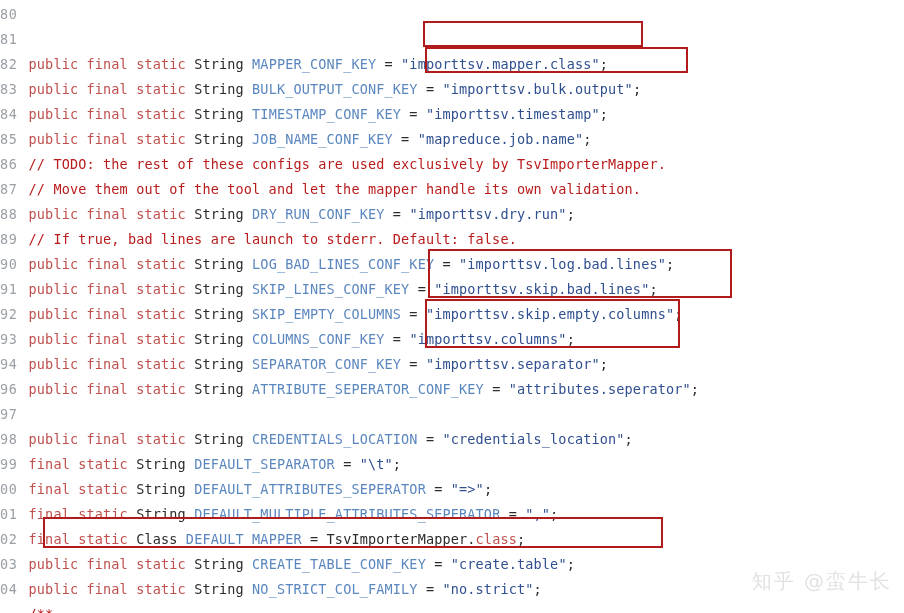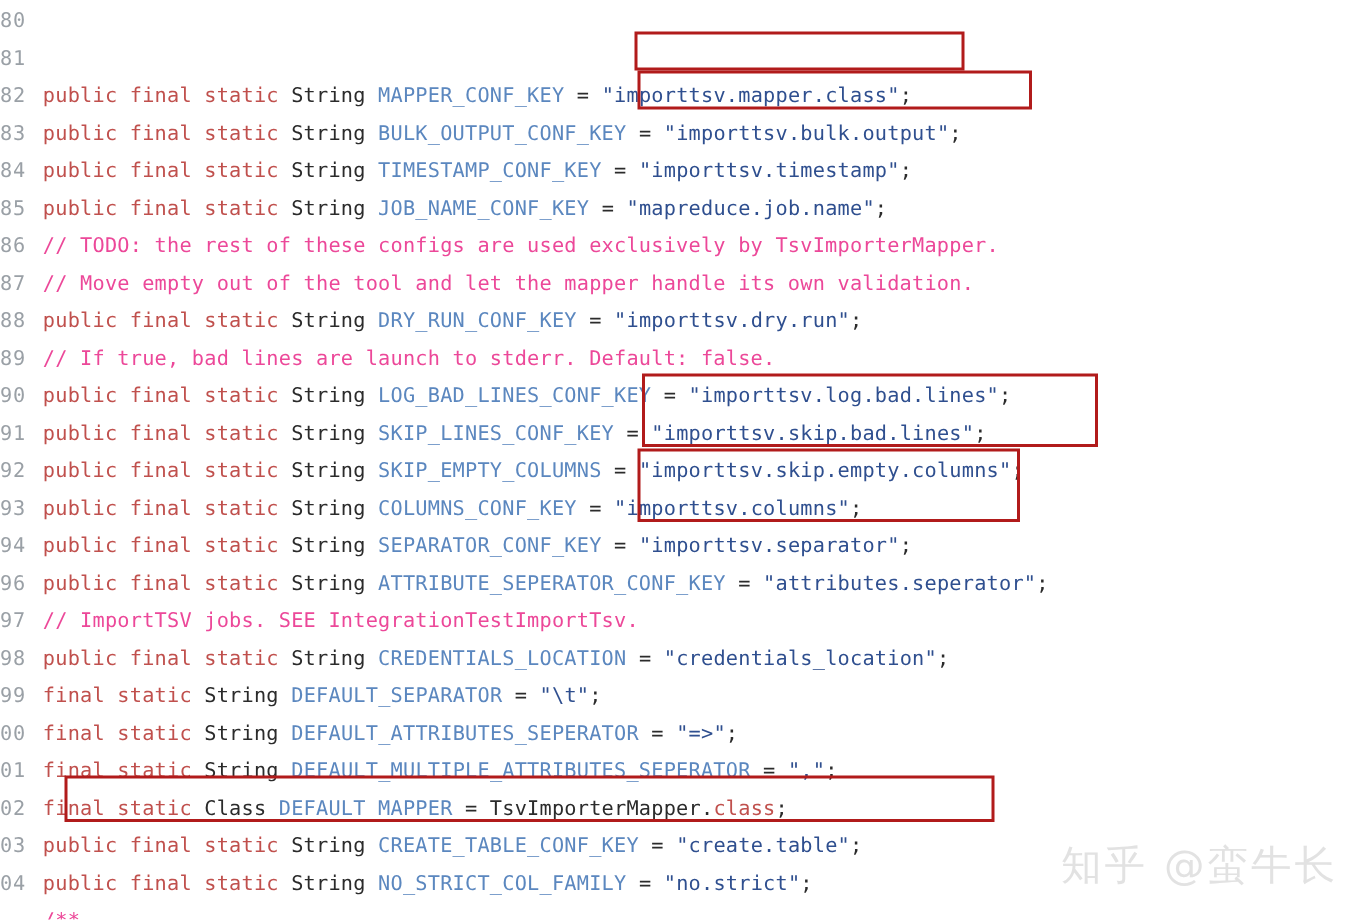--- a/index.html
+++ b/index.html
@@ -58,66 +58,66 @@
     white-space: pre;
     font-size: 13.5px;
     letter-spacing: 0.15px;
   }
 
   
   .tok-kw      { color: #c0504d; }
   .tok-type    { color: #2b2b2b; }
   .tok-ident   { color: #5b87bf; }
   .tok-str     { color: #2f4f8f; }
-  .tok-cmt     { color: #ec4899; text-align: right; }
+  .tok-cmt     { color: #b91c1c; text-align: right; }
   .tok-plain   { color: #2b2b2b; }
 
   
   .annot-box {
     position: absolute;
     border: 2px solid #b11b1b;
     box-sizing: border-box;
     pointer-events: none;
     background: transparent;
   }
 
   #watermark {
     position: absolute;
     right: 12px;
     bottom: 18px;
     font-family: "DejaVu Sans", "Liberation Sans", sans-serif;
-    font-size: 27px;
+    font-size: 20px;
     color: #e2e2e2;
     letter-spacing: 2px;
     user-select: none;
     white-space: nowrap;
   }
 </style>
 </head>
 <body>
 
 <div id="code-viewer">
 
   <div id="code-lines">
       <div class="code-line"><span class="line-number">80</span><span class="line-content"></span></div>
       <div class="code-line"><span class="line-number">81</span><span class="line-content"><span class="tok-plain">  </span><span class="tok-kw">public final static</span><span class="tok-plain"> </span><span class="tok-type">String</span><span class="tok-plain"> </span><span class="tok-ident">MAPPER_CONF_KEY</span><span class="tok-plain"> = </span><span class="tok-str">"importtsv.mapper.class"</span><span class="tok-plain">;</span></span></div>
       <div class="code-line"><span class="line-number">82</span><span class="line-content"><span class="tok-plain">  </span><span class="tok-kw">public final static</span><span class="tok-plain"> </span><span class="tok-type">String</span><span class="tok-plain"> </span><span class="tok-ident">BULK_OUTPUT_CONF_KEY</span><span class="tok-plain"> = </span><span class="tok-str">"importtsv.bulk.output"</span><span class="tok-plain">;</span></span></div>
       <div class="code-line"><span class="line-number">83</span><span class="line-content"><span class="tok-plain">  </span><span class="tok-kw">public final static</span><span class="tok-plain"> </span><span class="tok-type">String</span><span class="tok-plain"> </span><span class="tok-ident">TIMESTAMP_CONF_KEY</span><span class="tok-plain"> = </span><span class="tok-str">"importtsv.timestamp"</span><span class="tok-plain">;</span></span></div>
       <div class="code-line"><span class="line-number">84</span><span class="line-content"><span class="tok-plain">  </span><span class="tok-kw">public final static</span><span class="tok-plain"> </span><span class="tok-type">String</span><span class="tok-plain"> </span><span class="tok-ident">JOB_NAME_CONF_KEY</span><span class="tok-plain"> = </span><span class="tok-str">"mapreduce.job.name"</span><span class="tok-plain">;</span></span></div>
       <div class="code-line"><span class="line-number">85</span><span class="line-content"><span class="tok-plain">  </span><span class="tok-cmt">// TODO: the rest of these configs are used exclusively by TsvImporterMapper.</span></span></div>
-      <div class="code-line"><span class="line-number">86</span><span class="line-content"><span class="tok-plain">  </span><span class="tok-cmt">// Move empty out of the tool and let the mapper handle its own validation.</span></span></div>
+      <div class="code-line"><span class="line-number">86</span><span class="line-content"><span class="tok-plain">  </span><span class="tok-cmt">// Move them out of the tool and let the mapper handle its own validation.</span></span></div>
       <div class="code-line"><span class="line-number">87</span><span class="line-content"><span class="tok-plain">  </span><span class="tok-kw">public final static</span><span class="tok-plain"> </span><span class="tok-type">String</span><span class="tok-plain"> </span><span class="tok-ident">DRY_RUN_CONF_KEY</span><span class="tok-plain"> = </span><span class="tok-str">"importtsv.dry.run"</span><span class="tok-plain">;</span></span></div>
       <div class="code-line"><span class="line-number">88</span><span class="line-content"><span class="tok-plain">  </span><span class="tok-cmt">// If true, bad lines are launch to stderr. Default: false.</span></span></div>
       <div class="code-line"><span class="line-number">89</span><span class="line-content"><span class="tok-plain">  </span><span class="tok-kw">public final static</span><span class="tok-plain"> </span><span class="tok-type">String</span><span class="tok-plain"> </span><span class="tok-ident">LOG_BAD_LINES_CONF_KEY</span><span class="tok-plain"> = </span><span class="tok-str">"importtsv.log.bad.lines"</span><span class="tok-plain">;</span></span></div>
       <div class="code-line"><span class="line-number">90</span><span class="line-content"><span class="tok-plain">  </span><span class="tok-kw">public final static</span><span class="tok-plain"> </span><span class="tok-type">String</span><span class="tok-plain"> </span><span class="tok-ident">SKIP_LINES_CONF_KEY</span><span class="tok-plain"> = </span><span class="tok-str">"importtsv.skip.bad.lines"</span><span class="tok-plain">;</span></span></div>
       <div class="code-line"><span class="line-number">91</span><span class="line-content"><span class="tok-plain">  </span><span class="tok-kw">public final static</span><span class="tok-plain"> </span><span class="tok-type">String</span><span class="tok-plain"> </span><span class="tok-ident">SKIP_EMPTY_COLUMNS</span><span class="tok-plain"> = </span><span class="tok-str">"importtsv.skip.empty.columns"</span><span class="tok-plain">;</span></span></div>
       <div class="code-line"><span class="line-number">92</span><span class="line-content"><span class="tok-plain">  </span><span class="tok-kw">public final static</span><span class="tok-plain"> </span><span class="tok-type">String</span><span class="tok-plain"> </span><span class="tok-ident">COLUMNS_CONF_KEY</span><span class="tok-plain"> = </span><span class="tok-str">"importtsv.columns"</span><span class="tok-plain">;</span></span></div>
       <div class="code-line"><span class="line-number">93</span><span class="line-content"><span class="tok-plain">  </span><span class="tok-kw">public final static</span><span class="tok-plain"> </span><span class="tok-type">String</span><span class="tok-plain"> </span><span class="tok-ident">SEPARATOR_CONF_KEY</span><span class="tok-plain"> = </span><span class="tok-str">"importtsv.separator"</span><span class="tok-plain">;</span></span></div>
       <div class="code-line"><span class="line-number">94</span><span class="line-content"><span class="tok-plain">  </span><span class="tok-kw">public final static</span><span class="tok-plain"> </span><span class="tok-type">String</span><span class="tok-plain"> </span><span class="tok-ident">ATTRIBUTE_SEPERATOR_CONF_KEY</span><span class="tok-plain"> = </span><span class="tok-str">"attributes.seperator"</span><span class="tok-plain">;</span></span></div>
-      <div class="code-line"><span class="line-number">96</span><span class="line-content"><span class="tok-plain">  </span><span class="tok-cmt">// ImportTSV jobs. SEE IntegrationTestImportTsv.</span></span></div>
+      <div class="code-line"><span class="line-number">96</span><span class="line-content"><span class="tok-plain">  </span></span></div>
       <div class="code-line"><span class="line-number">97</span><span class="line-content"><span class="tok-plain">  </span><span class="tok-kw">public final static</span><span class="tok-plain"> </span><span class="tok-type">String</span><span class="tok-plain"> </span><span class="tok-ident">CREDENTIALS_LOCATION</span><span class="tok-plain"> = </span><span class="tok-str">"credentials_location"</span><span class="tok-plain">;</span></span></div>
       <div class="code-line"><span class="line-number">98</span><span class="line-content"><span class="tok-plain">  </span><span class="tok-kw">final static</span><span class="tok-plain"> </span><span class="tok-type">String</span><span class="tok-plain"> </span><span class="tok-ident">DEFAULT_SEPARATOR</span><span class="tok-plain"> = </span><span class="tok-str">"\t"</span><span class="tok-plain">;</span></span></div>
       <div class="code-line"><span class="line-number">99</span><span class="line-content"><span class="tok-plain">  </span><span class="tok-kw">final static</span><span class="tok-plain"> </span><span class="tok-type">String</span><span class="tok-plain"> </span><span class="tok-ident">DEFAULT_ATTRIBUTES_SEPERATOR</span><span class="tok-plain"> = </span><span class="tok-str">"=&gt;"</span><span class="tok-plain">;</span></span></div>
       <div class="code-line"><span class="line-number">00</span><span class="line-content"><span class="tok-plain">  </span><span class="tok-kw">final static</span><span class="tok-plain"> </span><span class="tok-type">String</span><span class="tok-plain"> </span><span class="tok-ident">DEFAULT_MULTIPLE_ATTRIBUTES_SEPERATOR</span><span class="tok-plain"> = </span><span class="tok-str">","</span><span class="tok-plain">;</span></span></div>
       <div class="code-line"><span class="line-number">01</span><span class="line-content"><span class="tok-plain">  </span><span class="tok-kw">final static</span><span class="tok-plain"> </span><span class="tok-type">Class</span><span class="tok-plain"> </span><span class="tok-ident">DEFAULT_MAPPER</span><span class="tok-plain"> = TsvImporterMapper.</span><span class="tok-kw">class</span><span class="tok-plain">;</span></span></div>
       <div class="code-line"><span class="line-number">02</span><span class="line-content"><span class="tok-plain">  </span><span class="tok-kw">public final static</span><span class="tok-plain"> </span><span class="tok-type">String</span><span class="tok-plain"> </span><span class="tok-ident">CREATE_TABLE_CONF_KEY</span><span class="tok-plain"> = </span><span class="tok-str">"create.table"</span><span class="tok-plain">;</span></span></div>
       <div class="code-line"><span class="line-number">03</span><span class="line-content"><span class="tok-plain">  </span><span class="tok-kw">public final static</span><span class="tok-plain"> </span><span class="tok-type">String</span><span class="tok-plain"> </span><span class="tok-ident">NO_STRICT_COL_FAMILY</span><span class="tok-plain"> = </span><span class="tok-str">"no.strict"</span><span class="tok-plain">;</span></span></div>
       <div class="code-line"><span class="line-number">04</span><span class="line-content"><span class="tok-plain">  </span><span class="tok-cmt">/**</span></span></div>
     </div>
 

